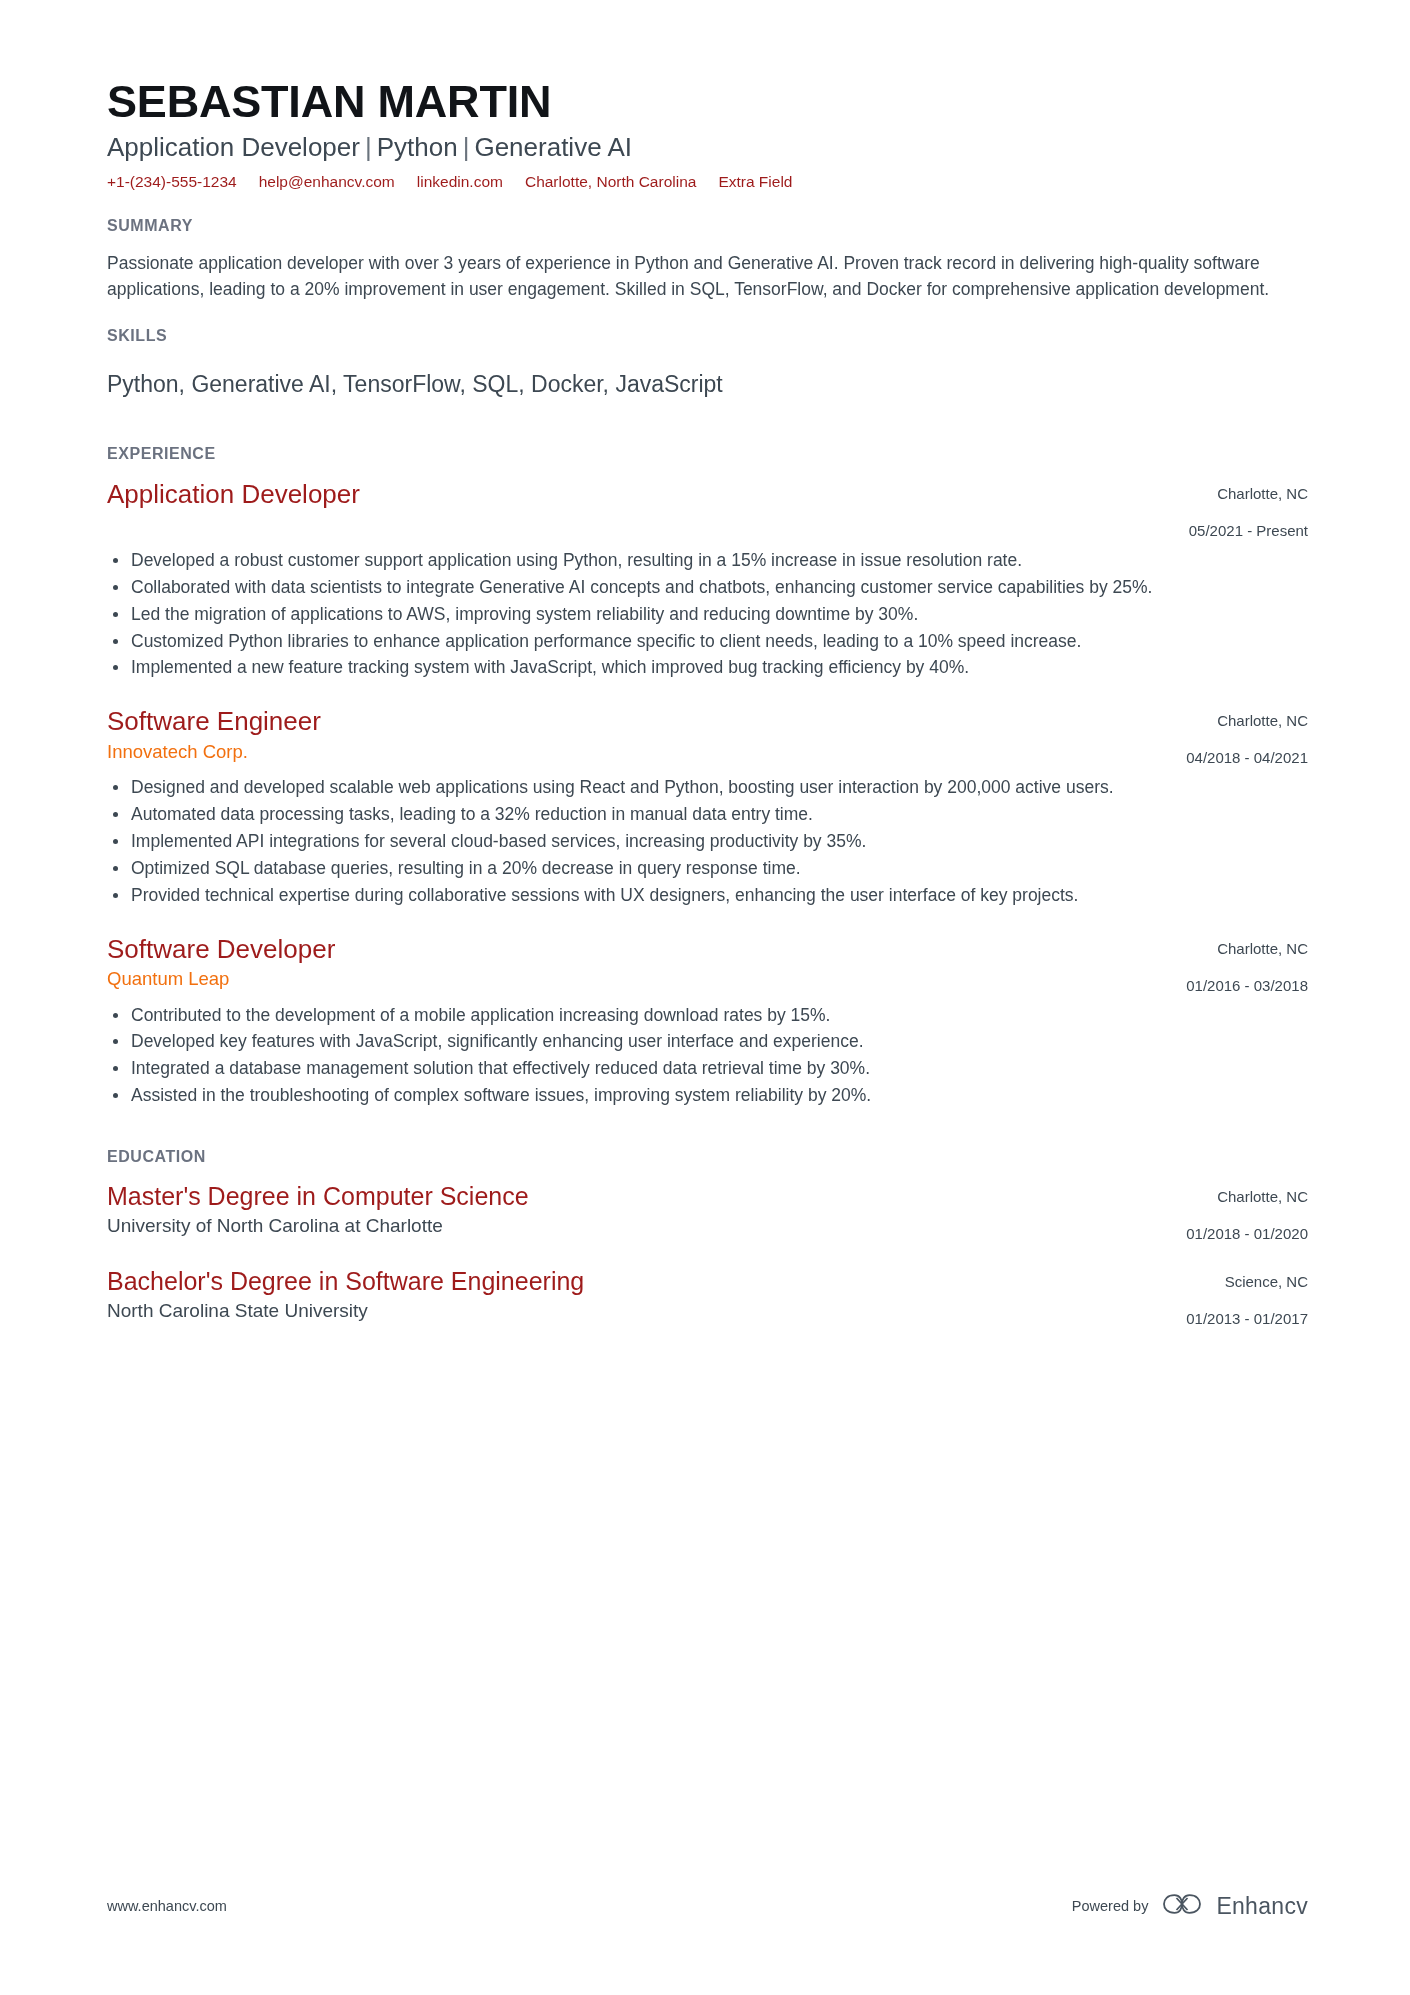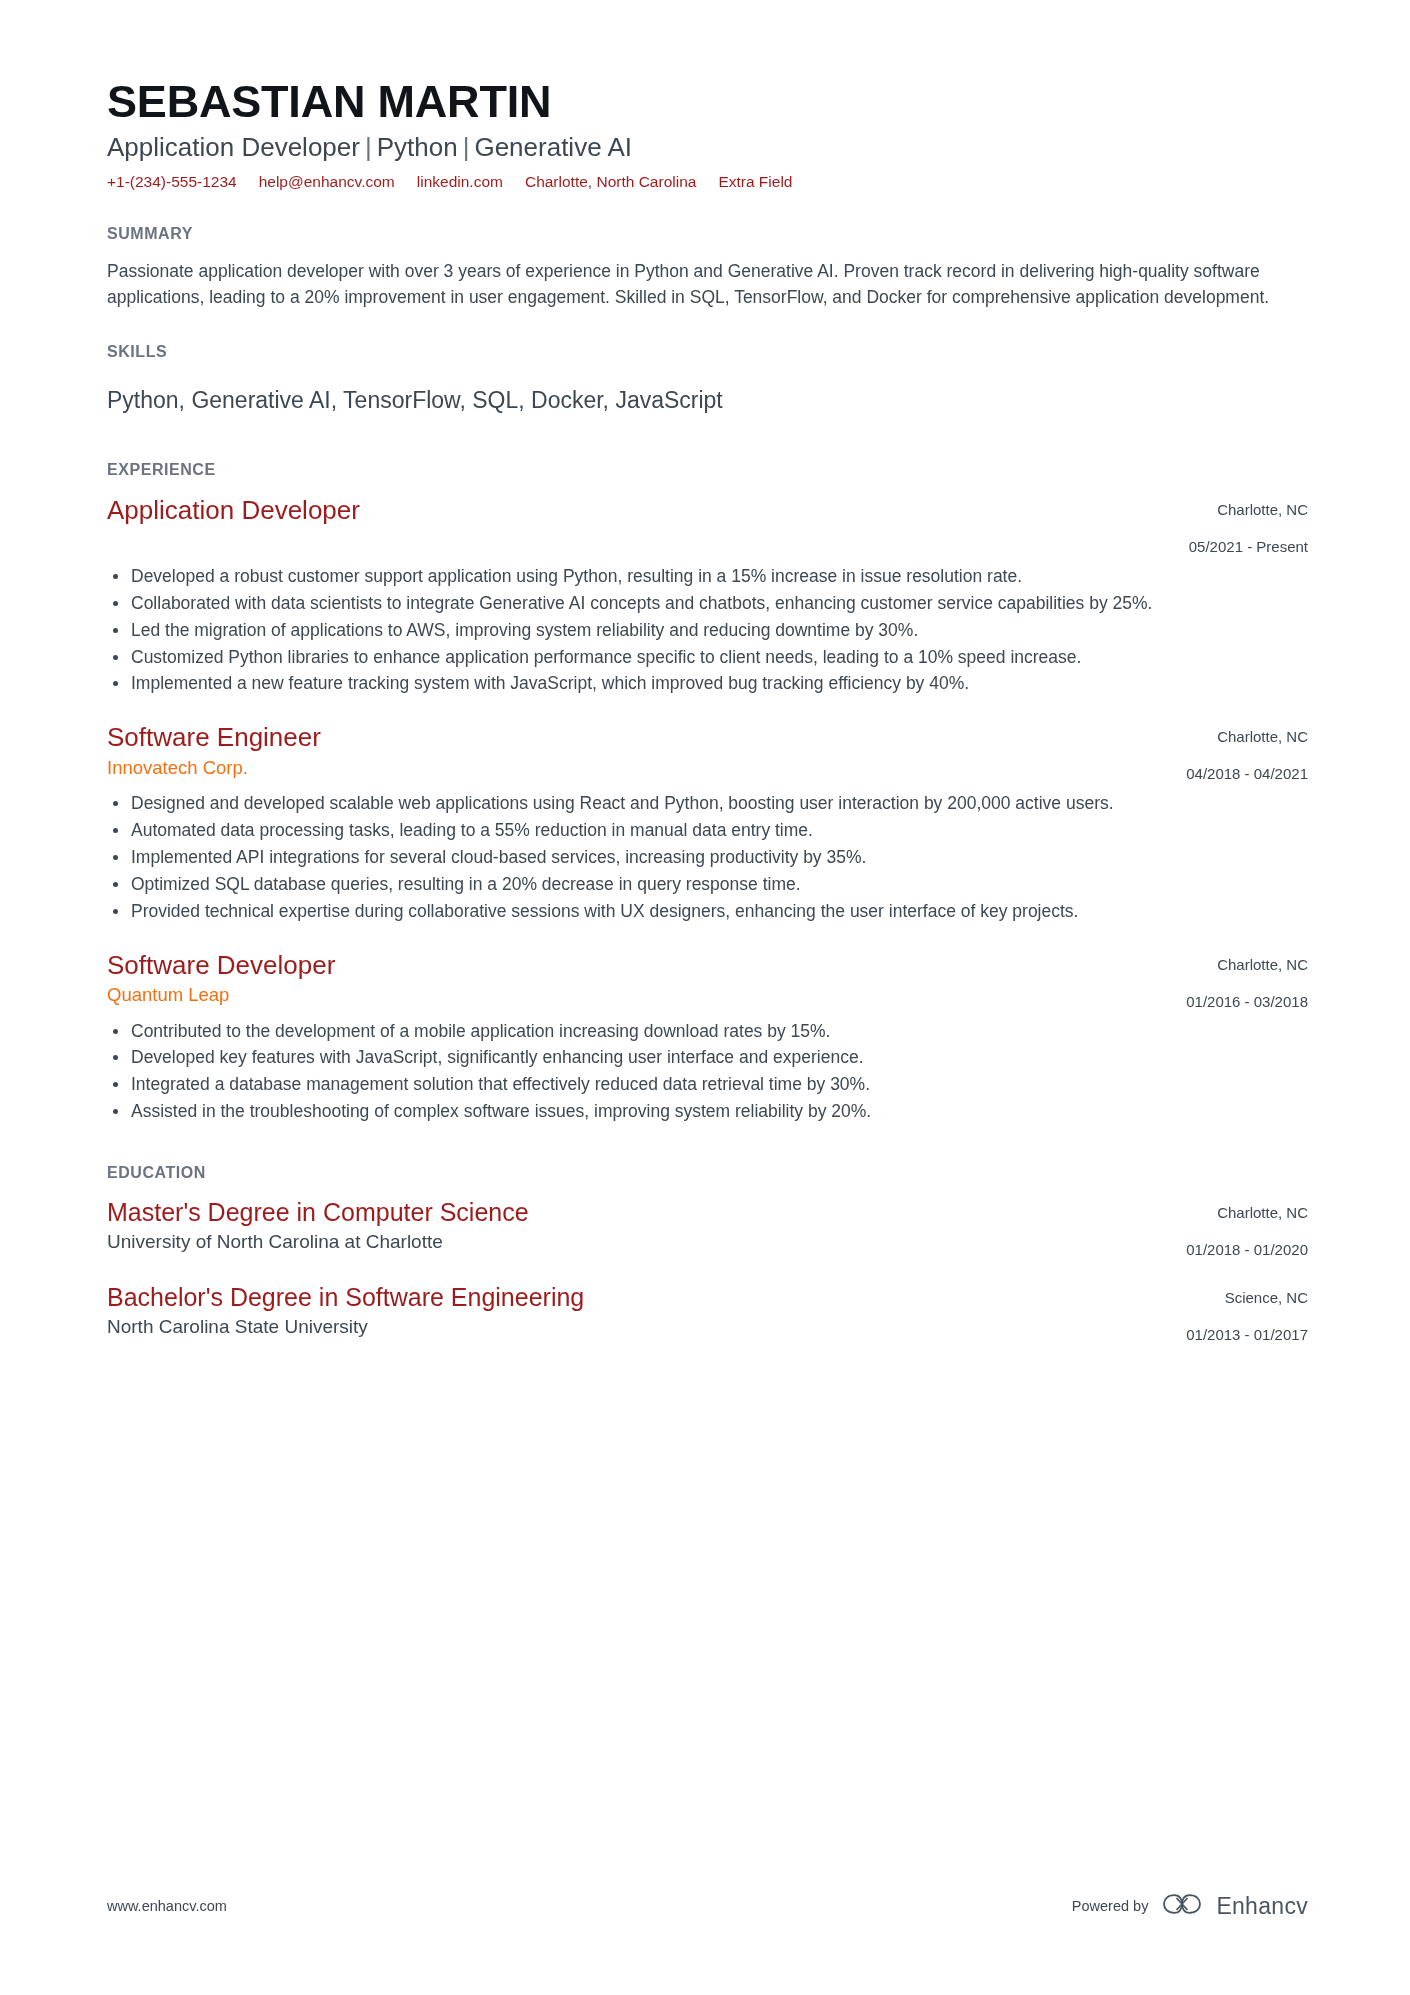--- a/index.html
+++ b/index.html
@@ -53,21 +53,21 @@
   .contact-item {
     font-size: 15.5px;
     color: #9e1b1b;
     line-height: 1.4;
     margin-right: 22px;
     white-space: nowrap;
   }
 
   
   .section {
-    margin-top: 32px;
+    margin-top: 24px;
   }
   .section-title {
     font-size: 16px;
     font-weight: 700;
     letter-spacing: 0.55px;
     color: #6b7280;
     text-transform: uppercase;
     margin: 0 0 16px 0;
   }
   .summary-text {
@@ -247,21 +247,21 @@
           <h3 class="entry-title">Software Engineer</h3>
           <div class="entry-subtitle">Innovatech Corp.</div>
         </div>
         <div class="entry-right">
           <div class="meta-line">Charlotte, NC</div>
           <div class="meta-line">04/2018 - 04/2021</div>
         </div>
       </div>
       <ul class="bullets">
         <li>Designed and developed scalable web applications using React and Python, boosting user interaction by 200,000 active users.</li>
-        <li>Automated data processing tasks, leading to a 55% reduction in manual data entry time.</li>
+        <li>Automated data processing tasks, leading to a 32% reduction in manual data entry time.</li>
         <li>Implemented API integrations for several cloud-based services, increasing productivity by 35%.</li>
         <li>Optimized SQL database queries, resulting in a 20% decrease in query response time.</li>
         <li>Provided technical expertise during collaborative sessions with UX designers, enhancing the user interface of key projects.</li>
       </ul>
     </div>
 
     <div class="entry">
       <div class="entry-head">
         <div class="entry-left">
           <h3 class="entry-title">Software Developer</h3>

